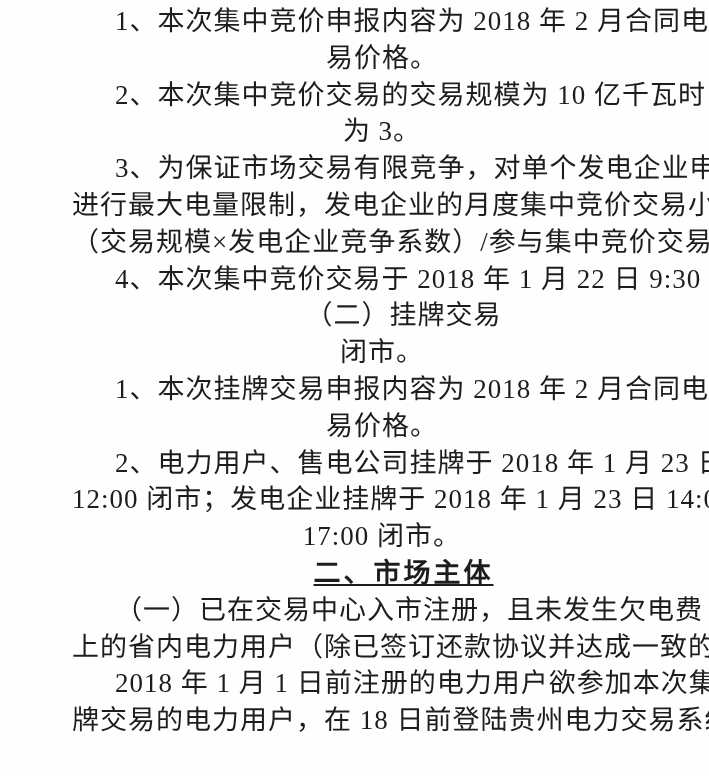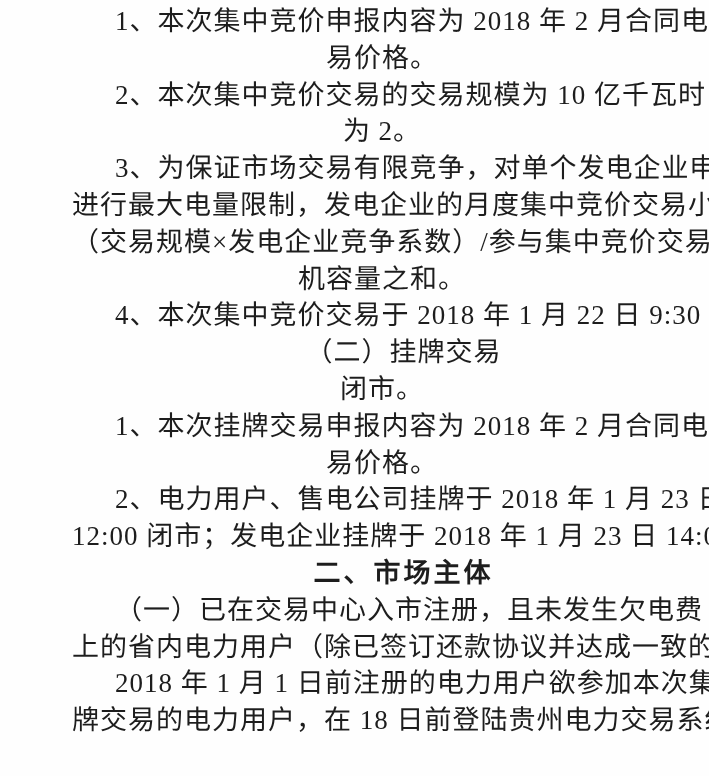--- a/index.html
+++ b/index.html
@@ -36,41 +36,42 @@
     text-indent: 43px;
   }
   .line.justify {
     text-align: justify;
     text-align-last: justify;
   }
   .line.bold {
     font-weight: 700;
     font-family: "Liberation Sans", "DejaVu Sans", sans-serif;
     letter-spacing: 3px;
+    text-decoration: underline;
   }
 </style>
 </head>
 <body>
 
 <div class="page">
   <div class="doc-body">
       <div class="line indent justify">1、本次集中竞价申报内容为 2018 年 2 月合同电量和市场交</div>
       <div class="line">易价格。</div>
       <div class="line indent justify">2、本次集中竞价交易的交易规模为 10 亿千瓦时，竞争系数</div>
-      <div class="line">为 2。</div>
+      <div class="line">为 3。</div>
       <div class="line indent justify">3、为保证市场交易有限竞争，对单个发电企业申报售电规模</div>
       <div class="line justify">进行最大电量限制，发电企业的月度集中竞价交易小时数上限=</div>
       <div class="line justify">（交易规模×发电企业竞争系数）/参与集中竞价交易发电企业装</div>
-      <div class="line">机容量之和。</div>
       <div class="line indent justify">4、本次集中竞价交易于 2018 年 1 月 22 日 9:30 时开市,15:00</div>
       <div class="line indent">（二）挂牌交易</div>
       <div class="line">闭市。</div>
       <div class="line indent justify">1、本次挂牌交易申报内容为 2018 年 2 月合同电量和市场交</div>
       <div class="line">易价格。</div>
       <div class="line indent justify">2、电力用户、售电公司挂牌于 2018 年 1 月 23 日 9:00 开市，</div>
       <div class="line justify">12:00 闭市；发电企业挂牌于 2018 年 1 月 23 日 14:00 时开市，</div>
+      <div class="line">17:00 闭市。</div>
       <div class="line indent bold">二、市场主体</div>
       <div class="line indent justify">（一）已在交易中心入市注册，且未发生欠电费 1 个月及以</div>
       <div class="line">上的省内电力用户（除已签订还款协议并达成一致的）。</div>
       <div class="line indent justify">2018 年 1 月 1 日前注册的电力用户欲参加本次集中竞价及挂</div>
       <div class="line justify">牌交易的电力用户，在 18 日前登陆贵州电力交易系统，通过“市</div>
     </div>
 </div>
 
 </body></html>

